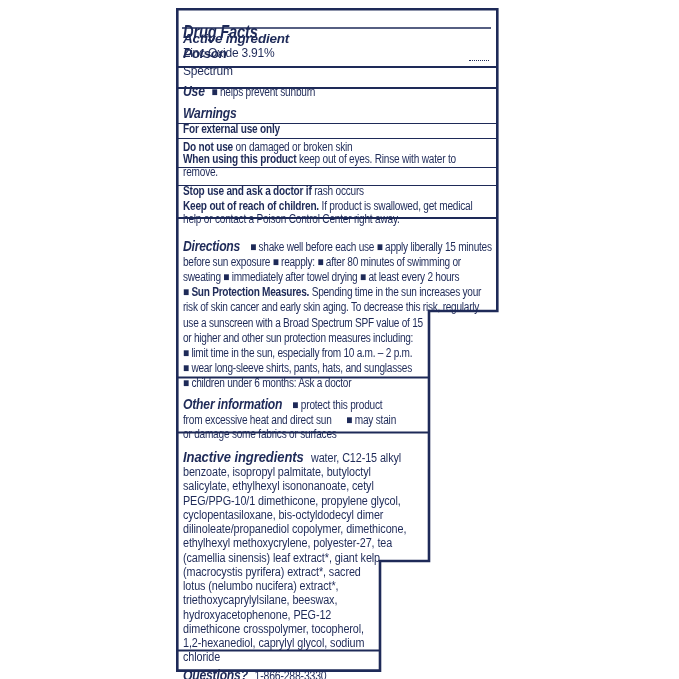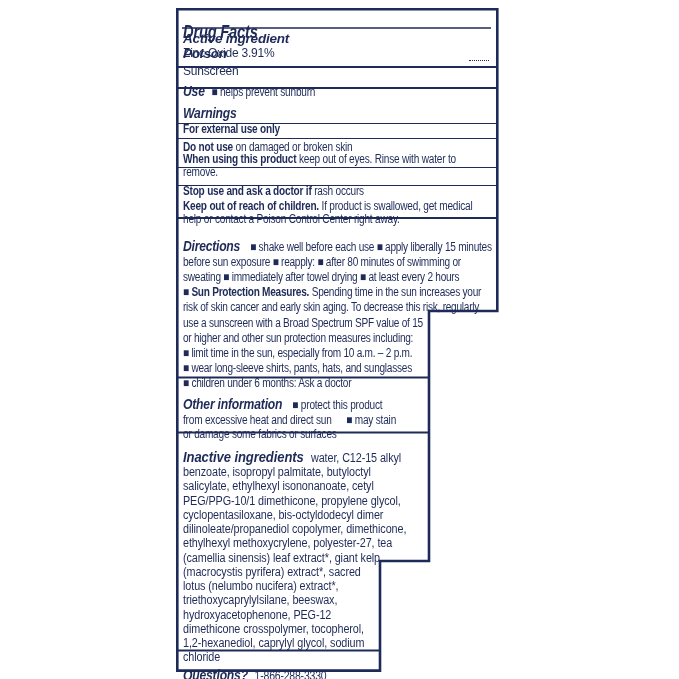--- a/index.html
+++ b/index.html
@@ -52,21 +52,21 @@
 </div>
 
 <div class="row" style="top:31px">
   <span class="h h13">Active ingredient</span>
   <span class="h h13">Poison</span>
 </div>
 
 <div class="row" style="top:46px;font-size:12px">
   <span>Zinc Oxide 3.91%</span>
   <span class="dots"></span>
-  <span>Sunscreen</span>
+  <span>Spectrum</span>
 </div>
 
 <div class="txt" style="top:69px;width:420px">
   <span class="h h14 mr8">Use</span><span>■ helps prevent sunburn</span>
 </div>
 
 <div class="txt" style="top:91px;width:420px">
   <span class="h h14">Warnings</span>
 </div>
 <div class="txt" style="top:107px;width:420px">

